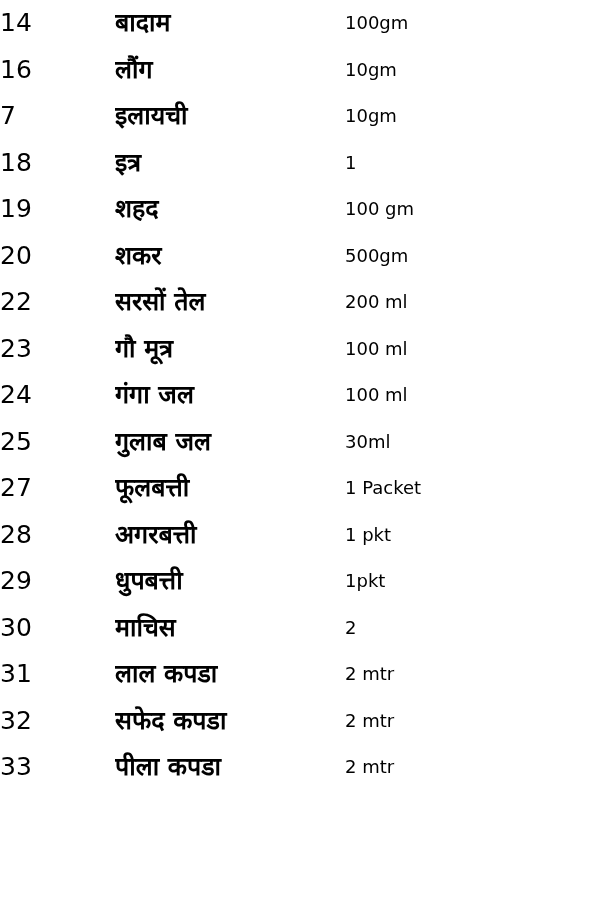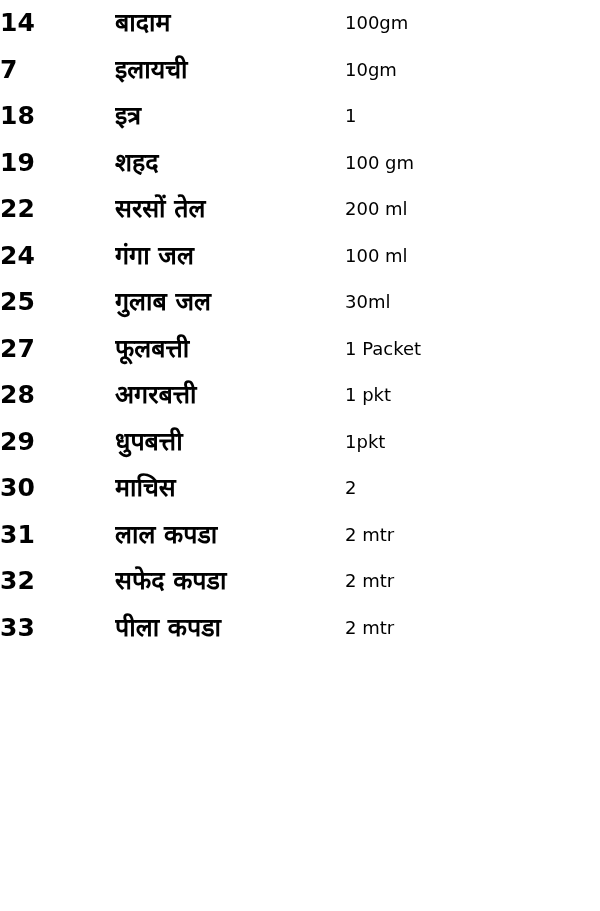--- a/index.html
+++ b/index.html
@@ -32,21 +32,21 @@
     border: none;
     height: 46.5px;
     line-height: 46.5px;
     white-space: nowrap;
     overflow: hidden;
   }
   td.col-sn {
     width: 115px;
     padding-left: 20px;
     font-size: 25px;
-    font-weight: 700;
+    font-weight: 400;
   }
   td.col-name {
     width: 230px;
     padding-left: 18px;
     font-size: 25px;
     font-weight: 700;
   }
   td.col-qty {
     width: 255px;
     padding-left: 10px;
@@ -59,38 +59,53 @@
 
 <div class="sheet">
   <table class="item-table">
     <tbody>
       <tr>
         <td class="col-sn">14</td>
         <td class="col-name">बादाम</td>
         <td class="col-qty">100gm</td>
       </tr>
       <tr>
+        <td class="col-sn">16</td>
+        <td class="col-name">लौंग</td>
+        <td class="col-qty">10gm</td>
+      </tr>
+      <tr>
         <td class="col-sn">7</td>
         <td class="col-name">इलायची</td>
         <td class="col-qty">10gm</td>
       </tr>
       <tr>
         <td class="col-sn">18</td>
         <td class="col-name">इत्र</td>
         <td class="col-qty">1</td>
       </tr>
       <tr>
         <td class="col-sn">19</td>
         <td class="col-name">शहद</td>
         <td class="col-qty">100 gm</td>
       </tr>
       <tr>
+        <td class="col-sn">20</td>
+        <td class="col-name">शकर</td>
+        <td class="col-qty">500gm</td>
+      </tr>
+      <tr>
         <td class="col-sn">22</td>
         <td class="col-name">सरसों तेल</td>
         <td class="col-qty">200 ml</td>
+      </tr>
+      <tr>
+        <td class="col-sn">23</td>
+        <td class="col-name">गौ मूत्र</td>
+        <td class="col-qty">100 ml</td>
       </tr>
       <tr>
         <td class="col-sn">24</td>
         <td class="col-name">गंगा जल</td>
         <td class="col-qty">100 ml</td>
       </tr>
       <tr>
         <td class="col-sn">25</td>
         <td class="col-name">गुलाब जल</td>
         <td class="col-qty">30ml</td>

